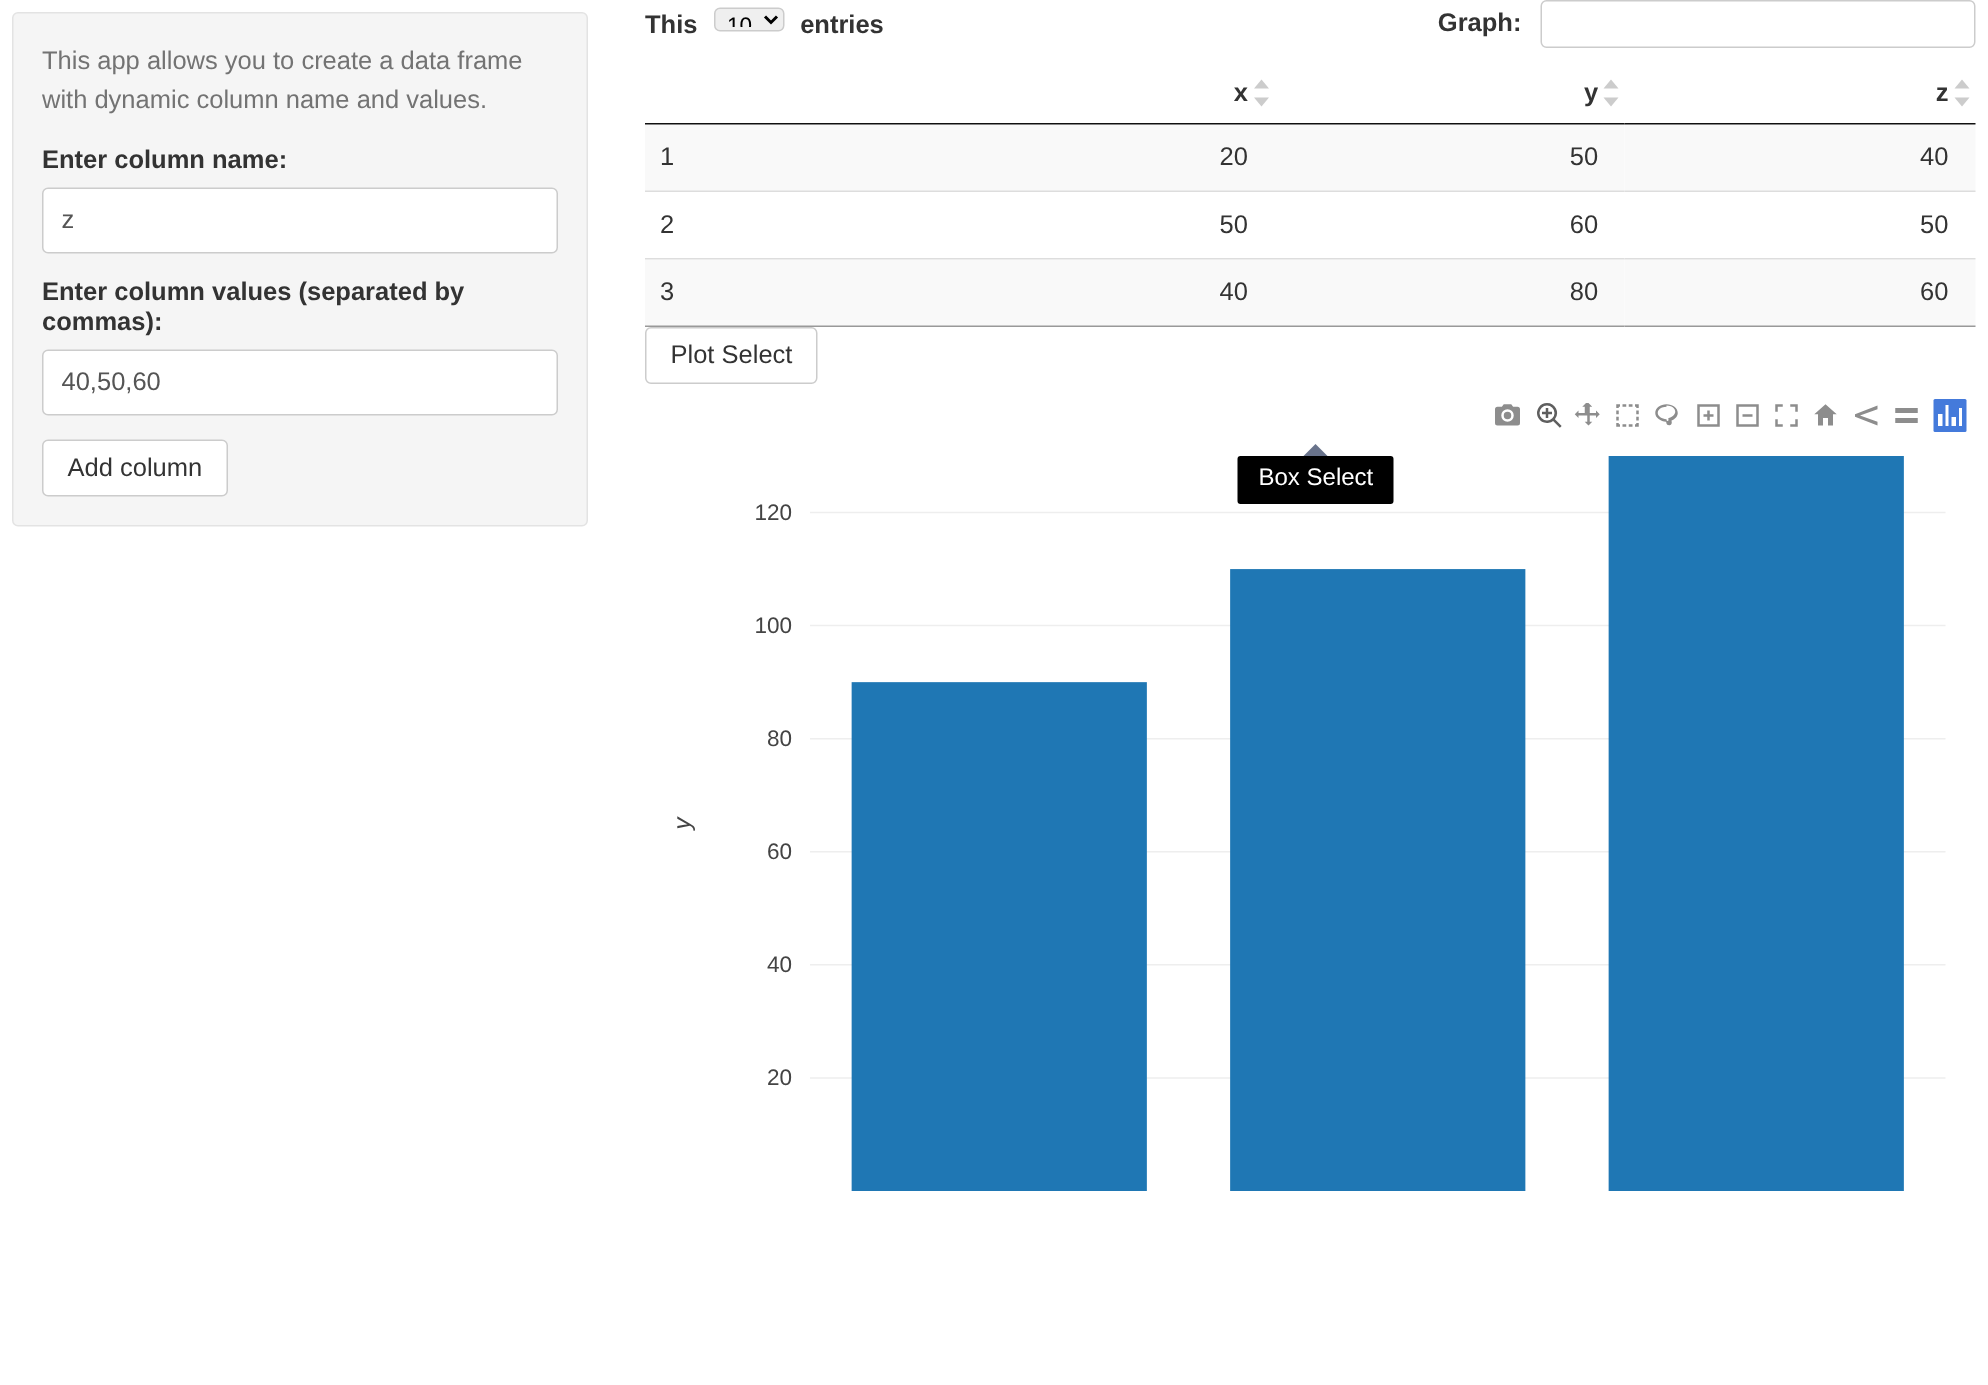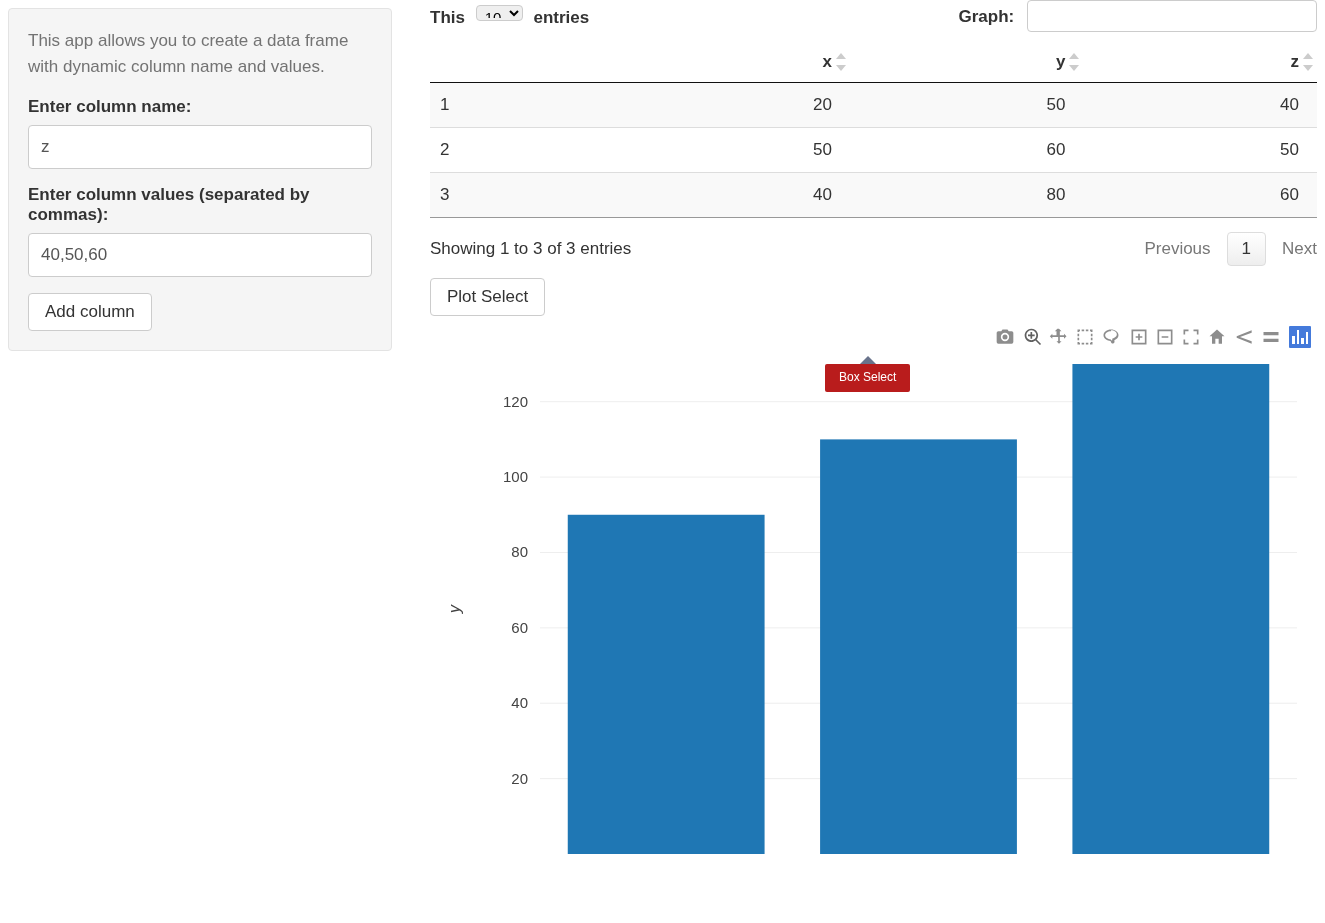--- a/index.html
+++ b/index.html
@@ -53,21 +53,21 @@
   .pager .page-num { border:1px solid #ddd; border-radius:4px; padding:6px 14px; background:linear-gradient(#fff,#eee); color:#333; }
   
   .plot-wrap { position: relative; margin-top: 8px; }
   .modebar { position:absolute; right: 6px; top: 2px; display:flex; gap:8px; align-items:center; }
   .modebar .grp { display:flex; gap:6px; }
   .modebar svg { width:20px; height:20px; fill:#8d8d8d; cursor:pointer; }
   .modebar svg.active { fill:#5f5f5f; }
   .modebar .plotly-logo { width:22px; height:22px; background:#447adb; display:flex; align-items:flex-end; justify-content:center; padding:3px 3px 4px 3px; gap:2px; border-radius:1px; }
   .modebar .plotly-logo span { width:3px; background:#fff; display:block; }
   .tooltip {
-    position:absolute; background:#b91c1c; color:#fff; font-size:12px; padding:6px 14px 8px 14px;
+    position:absolute; background:#000000; color:#fff; font-size:16px; padding:6px 14px 8px 14px;
     border-radius:2px; white-space:nowrap;text-align:right;
   }
   .tooltip::after { content:""; position:absolute; top:-8px; left:50%; margin-left:-8px; border-left:8px solid transparent; border-right:8px solid transparent; border-bottom:8px solid #69738b; }
   
   .chart-svg { width: 100%; height: 530px; display:block; }
 </style>
 </head>
 <body>
 
 <div class="scroll-area">
@@ -124,28 +124,20 @@
         </tr>
         <tr>
           <td>3</td>
           <td>40</td>
           <td>80</td>
           <td>60</td>
         </tr>
       </tbody>
     </table>
 
-    <div class="dt-bottom">
-      <div>Showing 1 to 3 of 3 entries</div>
-      <div class="pager">
-        <span class="disabled">Previous</span>
-        <span class="page-num">1</span>
-        <span class="disabled">Next</span>
-      </div>
-    </div>
 
     <button class="btn">Plot Select</button>
 
     <div class="plot-wrap">
       <div class="modebar">
         <div class="grp">
           <svg viewBox="0 0 24 24">
               <path d="M9 3l-1.5 2H4a2 2 0 0 0-2 2v11a2 2 0 0 0 2 2h16a2 2 0 0 0 2-2V7a2 2 0 0 0-2-2h-3.5L15 3H9zm3 4a5 5 0 1 1 0 10 5 5 0 0 1 0-10zm0 2a3 3 0 1 0 0 6 3 3 0 0 0 0-6z"></path>
             </svg>
         </div>

